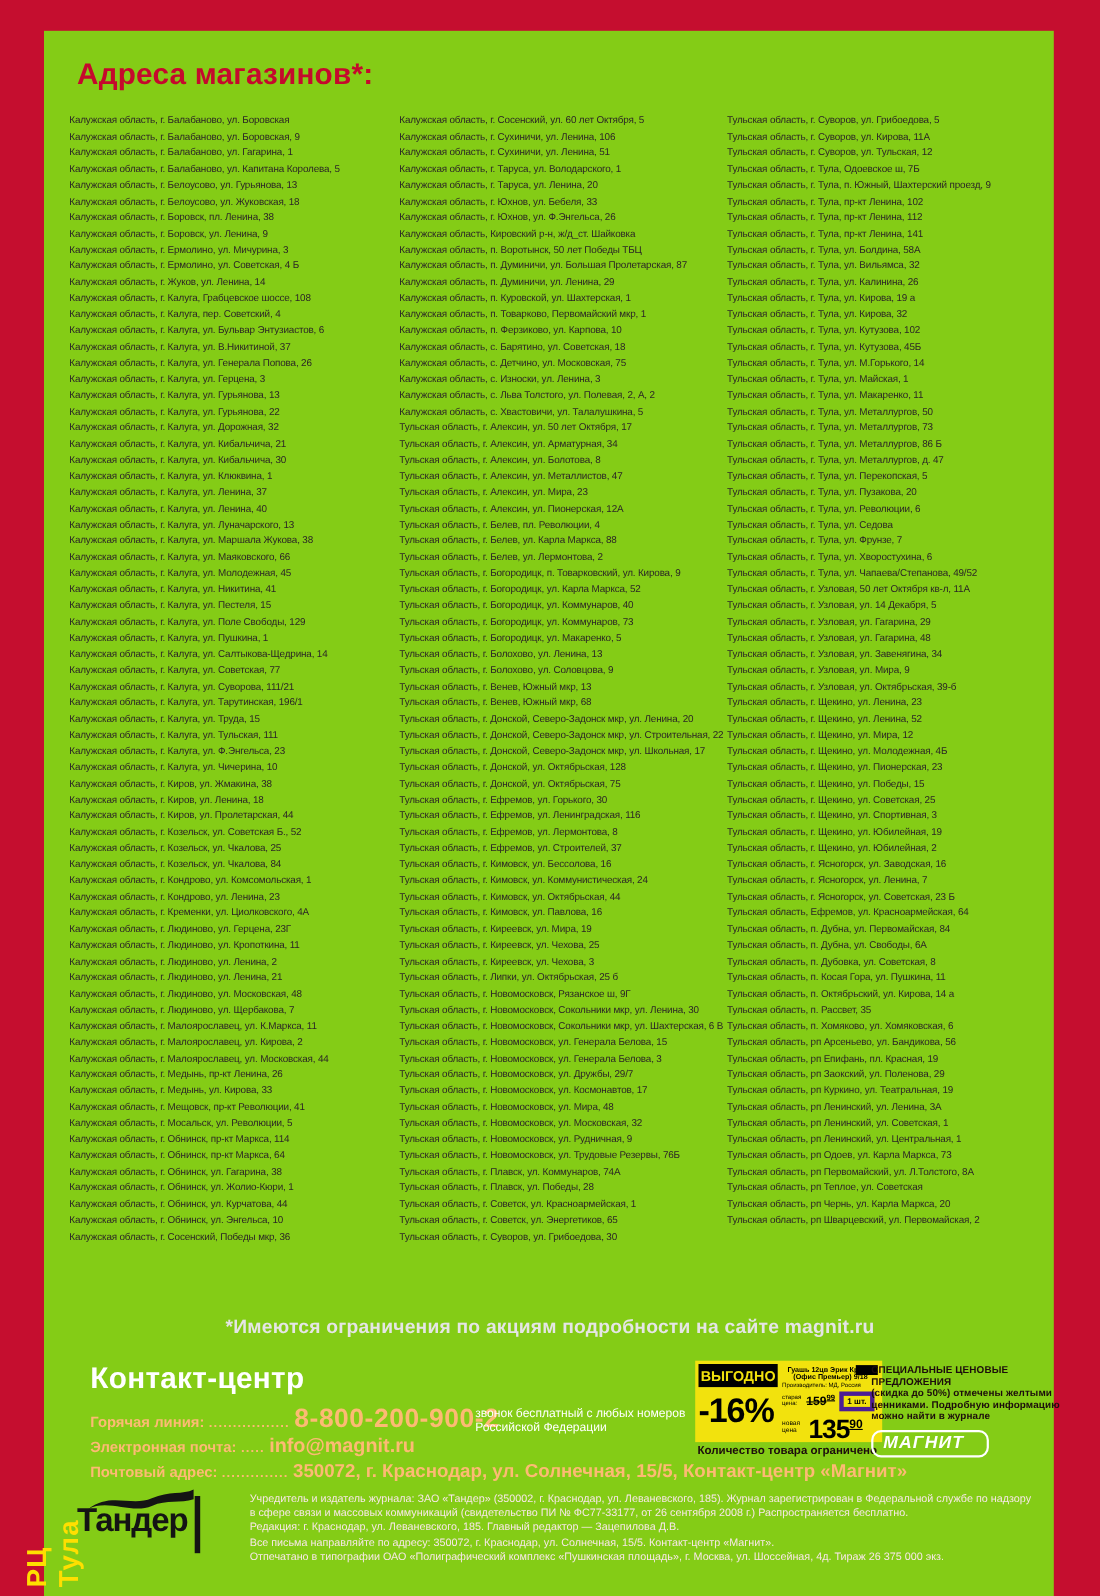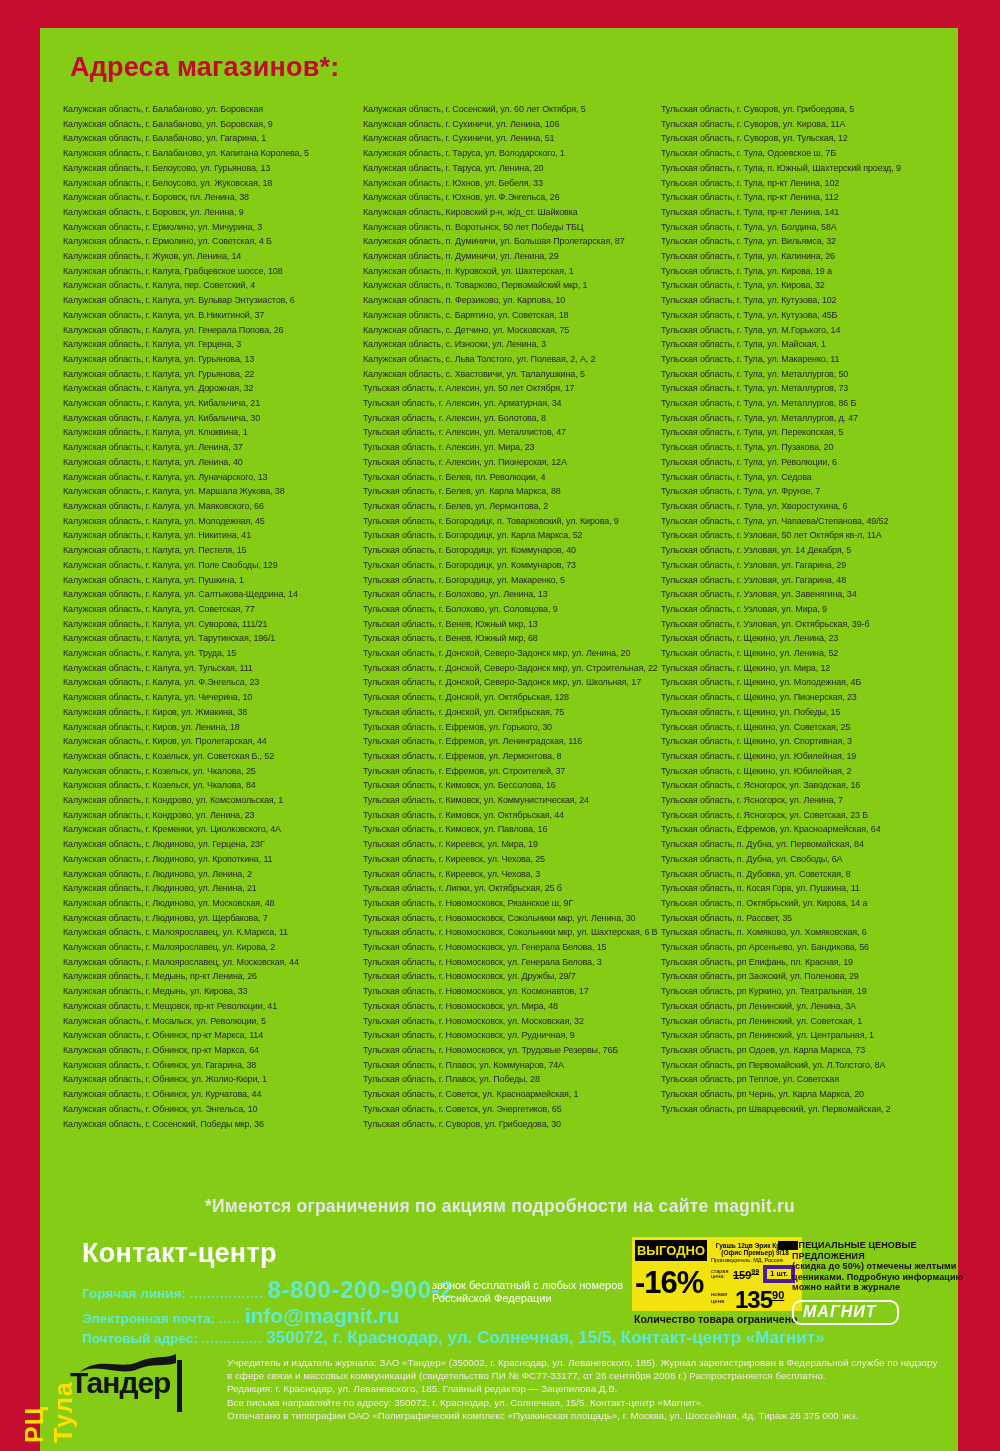--- a/index.html
+++ b/index.html
@@ -19,27 +19,27 @@
     font-size:9px;line-height:14.7px;letter-spacing:-0.15px;
     color:#2b2626;white-space:nowrap;overflow:hidden;
   }
   
   .disclaimer{
     position:absolute;left:0;top:1196px;width:100%;text-align:center;
     color:#e5e5e5;font-weight:bold;font-size:17.5px;letter-spacing:.2px;
   }
   
   .contact-title{position:absolute;left:82px;top:1238px;color:#fff;font-weight:bold;font-size:27px;letter-spacing:.3px;}
-  .c-row{position:absolute;left:82px;display:flex;align-items:baseline;color:#5eead4;font-weight:bold;white-space:nowrap;}
+  .c-row{position:absolute;left:82px;display:flex;align-items:baseline;color:#fdba74;font-weight:bold;white-space:nowrap;}
   .c-row .lbl{font-size:13.5px;}
   .c-row .dots{font-size:12px;letter-spacing:1px;margin:0 4px;}
   .row-hotline{top:1276px;}
   .row-hotline .val{font-size:24px;letter-spacing:.5px;}
   .row-email{top:1304px;}
-  .row-email .val{font-size:21px;}
+  .row-email .val{font-size:18px;}
   .row-postal{top:1328px;}
   .row-postal .val{font-size:17px;}
   .phone-note{position:absolute;left:432px;top:1279px;color:#fff;font-size:11px;line-height:13px;font-weight:normal;}
   
   .tag{position:absolute;left:632px;top:1237px;width:170px;height:74px;background:#f2e20d;display:flex;padding:3px;box-sizing:border-box;}
   .tag-left{width:72px;display:flex;flex-direction:column;}
   .tag-badge{background:#000;color:#f2e20d;font-weight:bold;font-size:13px;line-height:21px;width:100%;text-align:center;}
   .tag-discount{font-size:31px;font-weight:bold;color:#000;letter-spacing:-1px;margin-top:4px;}
   .tag-right{flex:1;padding-left:4px;display:flex;flex-direction:column;color:#000;}
   .tag-barcode{height:8px;width:70%;background:repeating-linear-gradient(90deg,#000 0 1px,transparent 1px 3px);}

